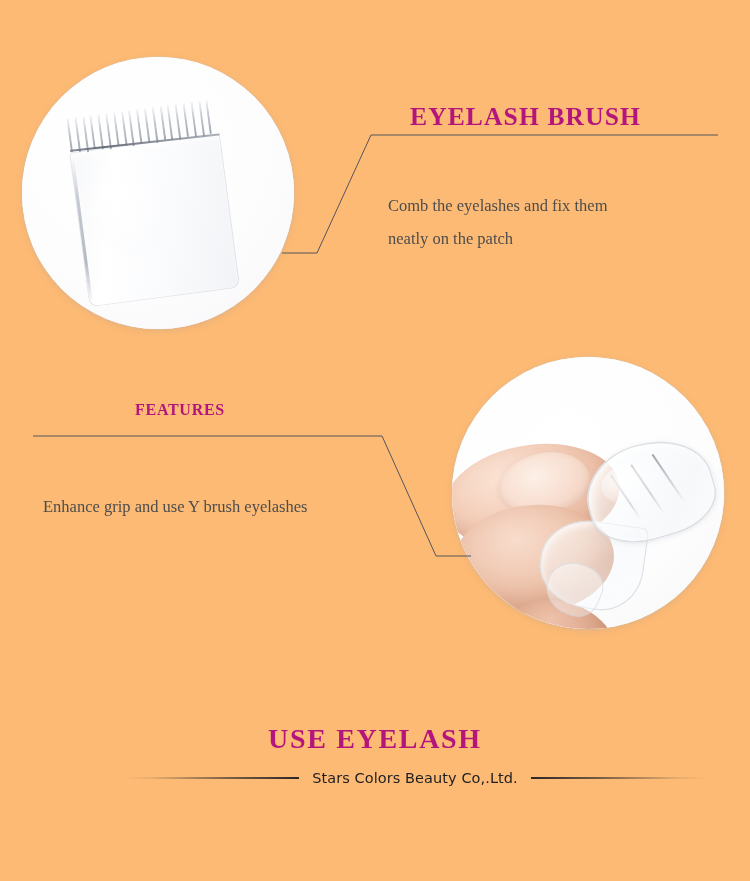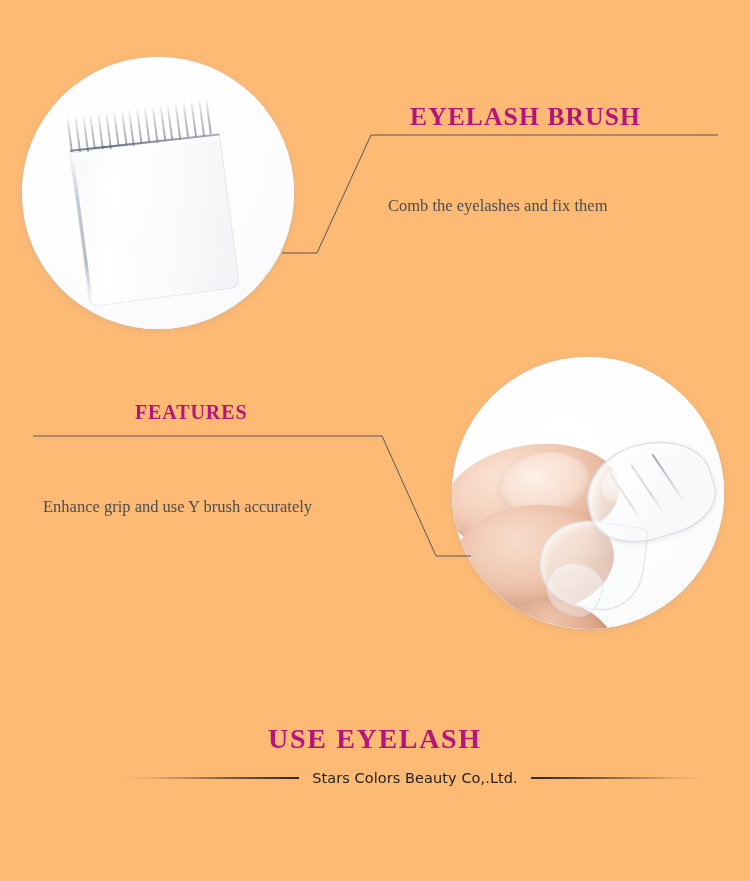--- a/index.html
+++ b/index.html
@@ -302,21 +302,21 @@
   }
   #title-eyelash {
     left: 410px;
     top: 102px;
     font-size: 25.5px;
     color: #b3157d;
   }
   #title-features {
     left: 135px;
     top: 401px;
-    font-size: 20px;
+    font-size: 16px;
     color: #b3157d;
     font-family: Liberation Serif, serif;
   }
   #title-usepattern {
     left: 268px;
     top: 723px;
     font-size: 28px;
     letter-spacing: 0.06em;
     color: #b3157d;
   }
@@ -434,25 +434,26 @@
   <svg class="callout-svg" viewBox="0 0 750 881">
 
     <polyline points="282,253 317,253 371,135 718,135" fill="none" stroke="#55555b" stroke-width="1"></polyline>
 
     <polyline points="33,436 382,436 436,556 471,556" fill="none" stroke="#55555b" stroke-width="1"></polyline>
   </svg>
 
   <h2 class="sec-title" id="title-eyelash">EYELASH BRUSH</h2>
   <div class="sec-body" id="body-eyelash">
     <div>Comb the eyelashes and fix them</div>
+    <div>neatly on the patch</div>
   </div>
 
   <h2 class="sec-title" id="title-features">FEATURES</h2>
   <div class="sec-body" id="body-features">
-    <div>Enhance grip and use Y brush accurately</div>
+    <div>Enhance grip and use Y brush eyelashes</div>
   </div>
 
   <h2 class="sec-title" id="title-usepattern">USE EYELASH</h2>
 
   <div class="footer-rule">
     <span class="rule-line left"></span>
     <span class="company-name">Stars Colors Beauty Co,.Ltd.</span>
     <span class="rule-line right"></span>
   </div>
 

